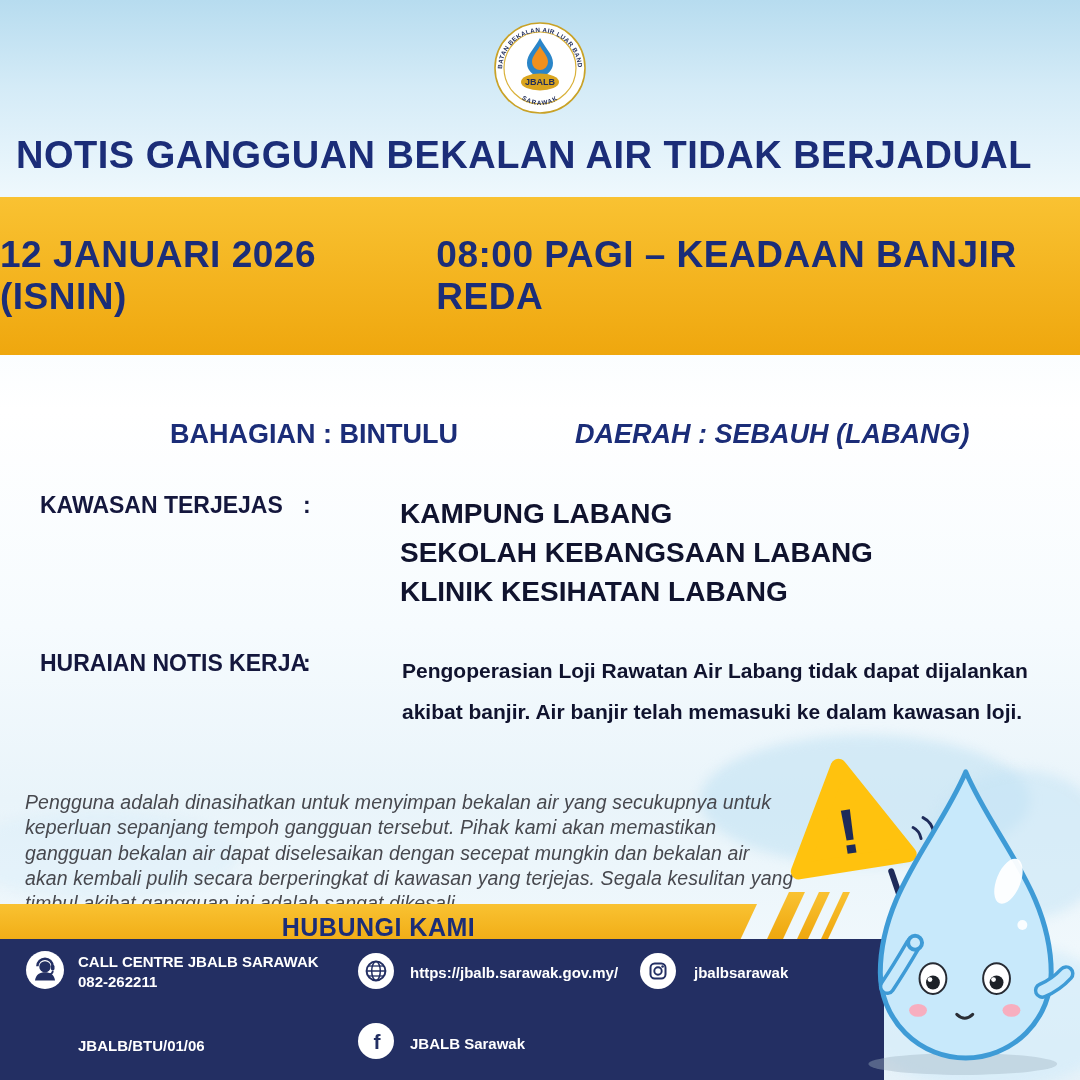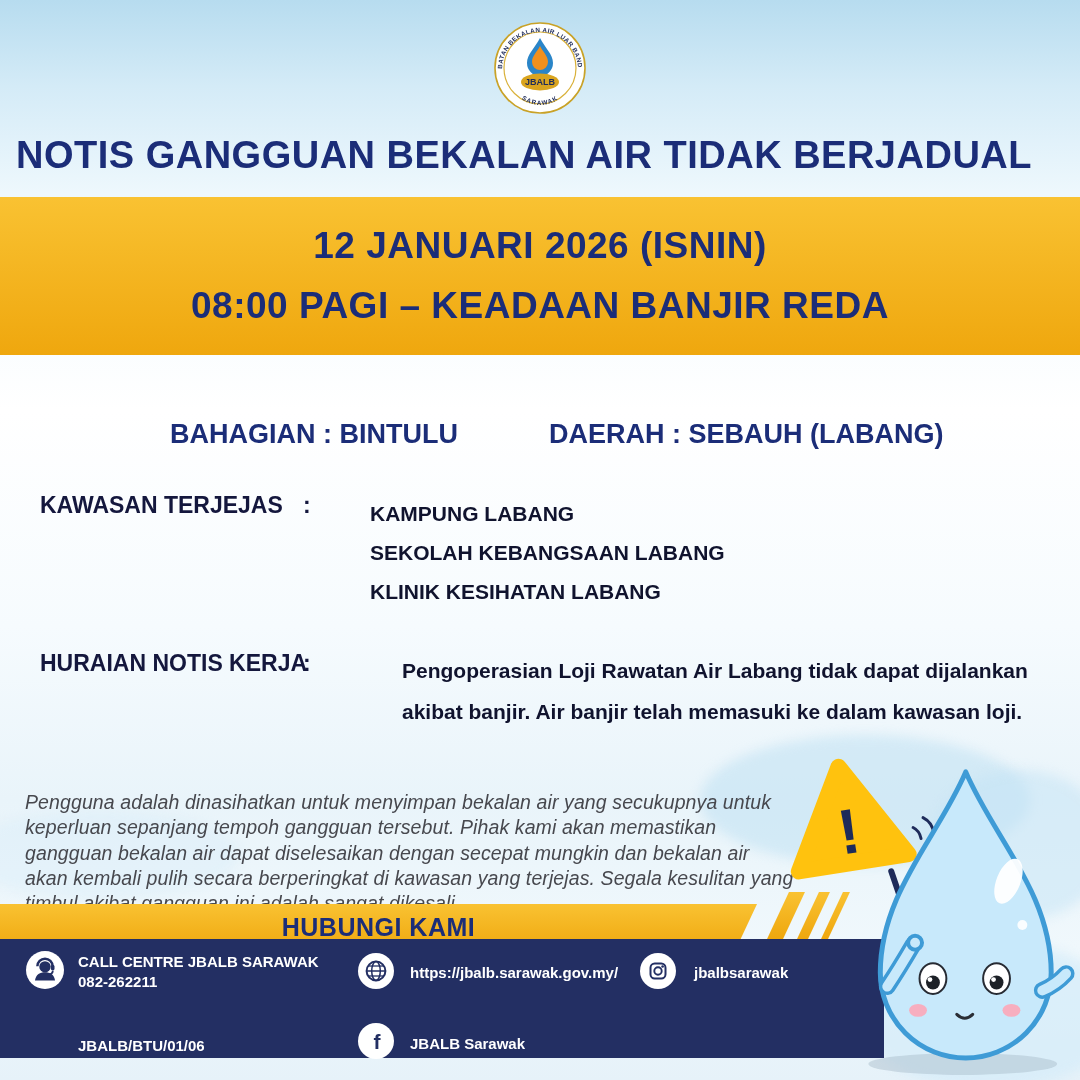--- a/index.html
+++ b/index.html
@@ -21,34 +21,34 @@
   
   .main-title {
     position:absolute; top:134px; left:0; width:1032px; text-align:right;
     font-size:38px; font-weight:800; color:#1b2d78; letter-spacing:.5px;
   }
 
   
   .date-banner {
     position:absolute; top:197px; left:0; width:1080px; height:158px;
     background:linear-gradient(180deg,#f9c232,#efa70e);
-    display:flex; flex-direction:column; align-items:center; justify-content:center; gap:18px;
+    display:flex; flex-direction:row; align-items:center; justify-content:center; gap:18px;
   }
   .date-banner .line { font-size:37px; font-weight:800; color:#1b2d78; letter-spacing:.5px; }
 
   
   .loc { position:absolute; top:403px; font-size:27px; font-weight:800; color:#1b2d78;margin-top:16px; }
   .loc.bahagian { left:170px; }
-  .loc.daerah   { left:549px; }
+  .loc.daerah   { left:575px;font-style:italic; }
 
   
   .sec-label { position:absolute; left:40px; font-size:23px; font-weight:800; color:#14173d; }
   .sec-colon { position:absolute; left:303px; font-size:23px; font-weight:800; color:#14173d; }
   .affected-items { position:absolute; left:370px; top:494px; }
-  .affected-items .item { font-size:21px; font-weight:700; color:#10132e; line-height:39px; }
+  .affected-items .item { font-size:28px; font-weight:700; color:#10132e; line-height:39px;margin-left:30px; }
   .huraian-text { position:absolute; left:370px; top:650px;margin-left:32px; }
   .huraian-text .hline { font-size:21px; font-weight:700; color:#10132e; line-height:41px; }
 
   
   .advisory {
     position:absolute; left:25px; top:790px; width:772px;
     font-size:19.5px; font-style:italic; color:#47484e; line-height:1.3; letter-spacing:.1px;
   }
 
   
@@ -62,21 +62,21 @@
   .stripe {
     position:absolute; top:892px; height:47px;
     background:linear-gradient(180deg,#f9c232,#efa70e);
     transform:skewX(-25deg);
   }
   .stripe.s1 { left:778px; width:16px; }
   .stripe.s2 { left:808px; width:11px; }
   .stripe.s3 { left:832px; width:7px; }
 
   
-  .bottom-bar { position:absolute; left:0; top:939px; width:884px; height:119px; background:#232f63; }
+  .bottom-bar { position:absolute; left:0; top:939px; width:884px; height:141px; background:#232f63; }
   .cicon { position:absolute; width:38px; height:38px; }
   .ctext { position:absolute; color:#ffffff; font-weight:800; font-size:15px; }
   .call-block { position:absolute; left:78px; top:13px; }
   .call-block div { color:#fff; font-weight:800; font-size:15px; line-height:20px; }
 
   .mascot { position:absolute; left:772px; top:742px; width:308px; height:338px; }
 </style>
 </head>
 <body>
 

